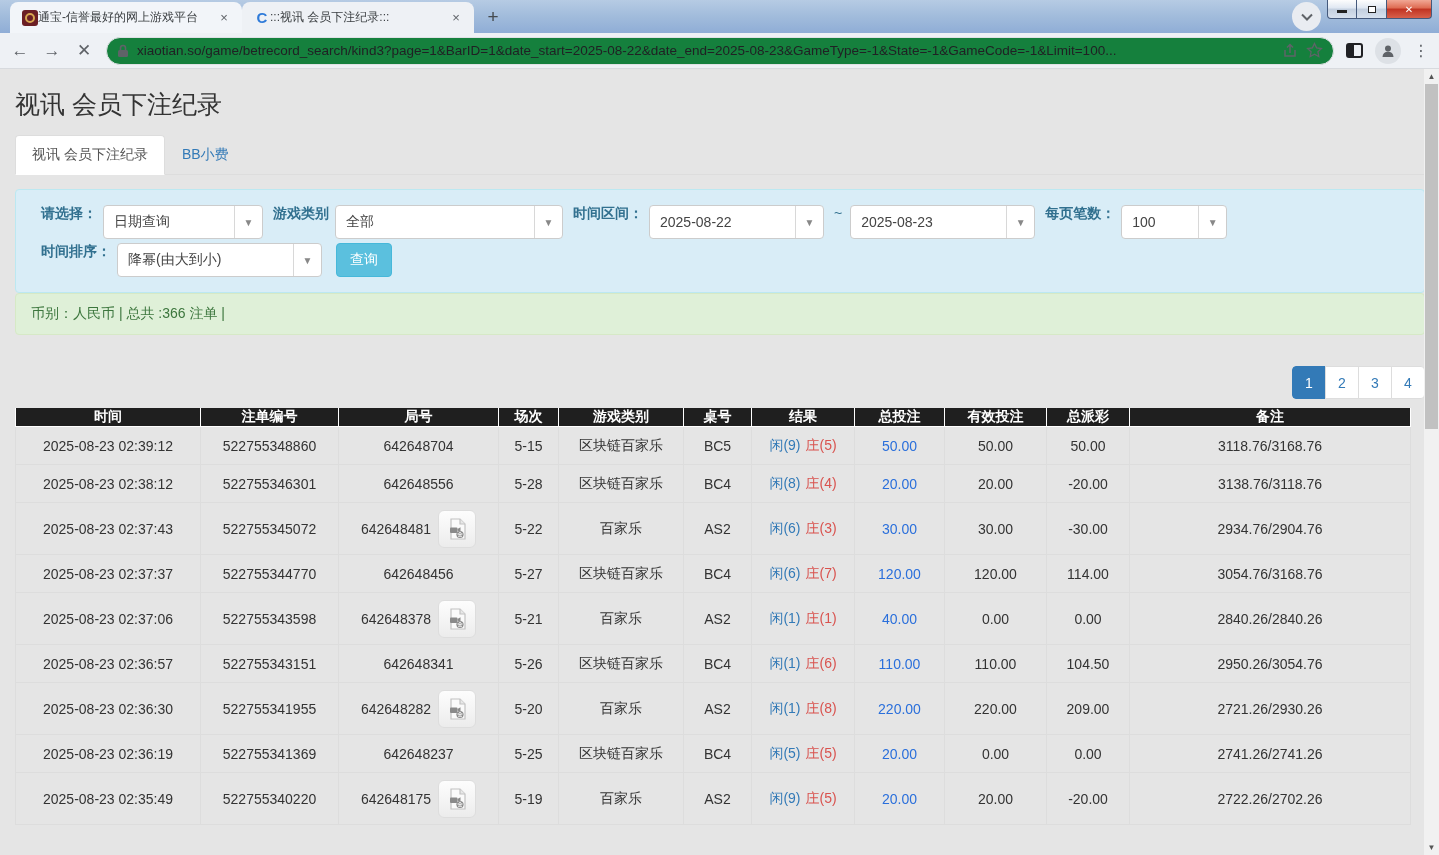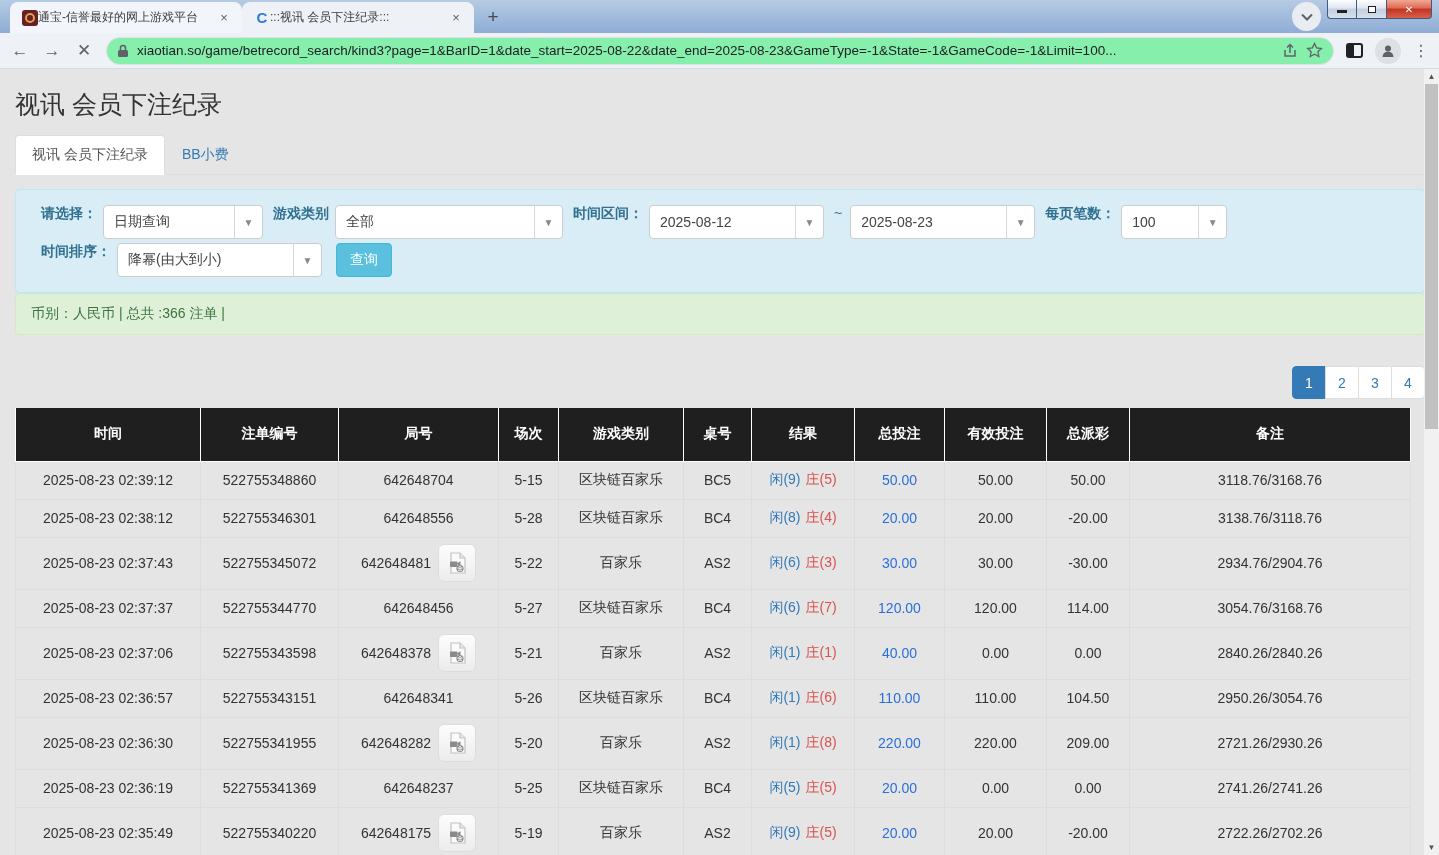--- a/index.html
+++ b/index.html
@@ -34,21 +34,21 @@
   .win-btn.close { width:46px; border-radius:0 0 4px 0; color:#fff; font-weight:bold;
     background:linear-gradient(180deg,#f1a795, #de6a51 45%, #c03322 50%, #d8604a); }
   .restore-glyph { width:8px; height:7px; border:1px solid #222; position:relative; background:#fff; }
   .restore-glyph::before { content:""; position:absolute; left:2px; top:-3px; width:8px; height:7px;
     border:1px solid #222; background:#fff; z-index:-1; }
 
   
   .toolbar { height:36px; background:#eef1f5; display:flex; align-items:center; padding:0 10px; gap:12px;
     border-bottom:1px solid #d7dade; }
   .nav-ic { font-size:17px; color:#5f6368; width:20px; text-align:center; }
-  .omnibox { flex:1; height:28px; background:#86efac; border:1px solid #dfe1e5; border-radius:14px;
+  .omnibox { flex:1; height:28px; background:#15803d; border:1px solid #dfe1e5; border-radius:14px;
     display:flex; align-items:center; padding:0 10px; gap:8px; }
   .omnibox .url { flex:1; font-size:13.5px; color:#202124; white-space:nowrap; overflow:hidden; }
   .sidebar-ic { width:17px; height:15px; border:2px solid #202124; border-radius:3px; position:relative; }
   .sidebar-ic::after { content:""; position:absolute; left:0; top:0; bottom:0; width:6px; background:#202124; }
   .avatar { width:26px; height:26px; border-radius:50%; background:#dde1e6; display:flex; align-items:center; justify-content:center; }
   .dots { font-size:16px; color:#5f6368; letter-spacing:0; }
 
   
   .content { position:relative; height:786px; background:#e5e5e5; padding:0 14px 0 15px; overflow:hidden; }
   h1.page-title { font-size:25px; font-weight:500; color:#333; padding:19px 0 14px 0; }
@@ -77,21 +77,21 @@
   .pager-wrap { display:flex; justify-content:flex-end; margin:31px 0 9px 0; }
   .pager { display:flex; border-radius:4px; overflow:hidden; box-shadow:0 0 0 0; }
   .page-btn { width:34px; height:33px; display:flex; align-items:center; justify-content:center; font-size:14px;
     color:var(--accent_blue,#337ab7); background:#fff; border:1px solid #ddd; margin-left:-1px; }
   .page-btn:first-child { border-radius:4px 0 0 4px; margin-left:0; }
   .page-btn:last-child { border-radius:0 4px 4px 0; }
   .page-btn.active { background:var(--accent_blue,#337ab7); border-color:var(--accent_blue,#337ab7); color:#fff; }
 
   table.records { width:1395px; border-collapse:collapse; table-layout:fixed; margin-top:5px; }
   table.records th { background:var(--header_bg,#1f1f1f); color:#fff; font-size:14px; font-weight:bold;
-    height:53px; border:1px solid #fff; border-top:none; }
+    height:18px; border:1px solid #fff; border-top:none; }
   table.records td { border:1px solid #ddd; font-size:14px; color:#333; text-align:center; height:38px; padding:2px 4px; }
   tr.tall td { height:52px; }
   .player { color:var(--accent_blue,#337ab7); }
   .banker { color:var(--banker_red,#d9534f); margin-left:5px; }
   .bet-link { color:#2a6fdb; text-decoration:none; }
   td.neg { color:var(--negative_red,#e60000); }
   .round-wrap { display:inline-flex; align-items:center; justify-content:center; gap:7px; }
   .video-btn { width:38px; height:38px; border:1px solid #ddd; border-radius:6px;
     background:linear-gradient(180deg,#fdfdfd,#ececec); display:inline-flex; align-items:center; justify-content:center; }
 
@@ -177,21 +177,21 @@
           <span class="sel-val">日期查询</span>
           <span class="sel-arrow">▼</span>
         </div>
         <span class="f-label">游戏类别</span>
         <div class="sel" style="width:228px">
           <span class="sel-val">全部</span>
           <span class="sel-arrow">▼</span>
         </div>
         <span class="f-label">时间区间：</span>
         <div class="sel" style="width:175px">
-          <span class="sel-val">2025-08-12</span>
+          <span class="sel-val">2025-08-22</span>
           <span class="sel-arrow">▼</span>
         </div>
         <span class="tilde">~</span>
         <div class="sel" style="width:185px">
           <span class="sel-val">2025-08-23</span>
           <span class="sel-arrow">▼</span>
         </div>
         <span class="f-label">每页笔数：</span>
         <div class="sel" style="width:106px">
           <span class="sel-val">100</span>

